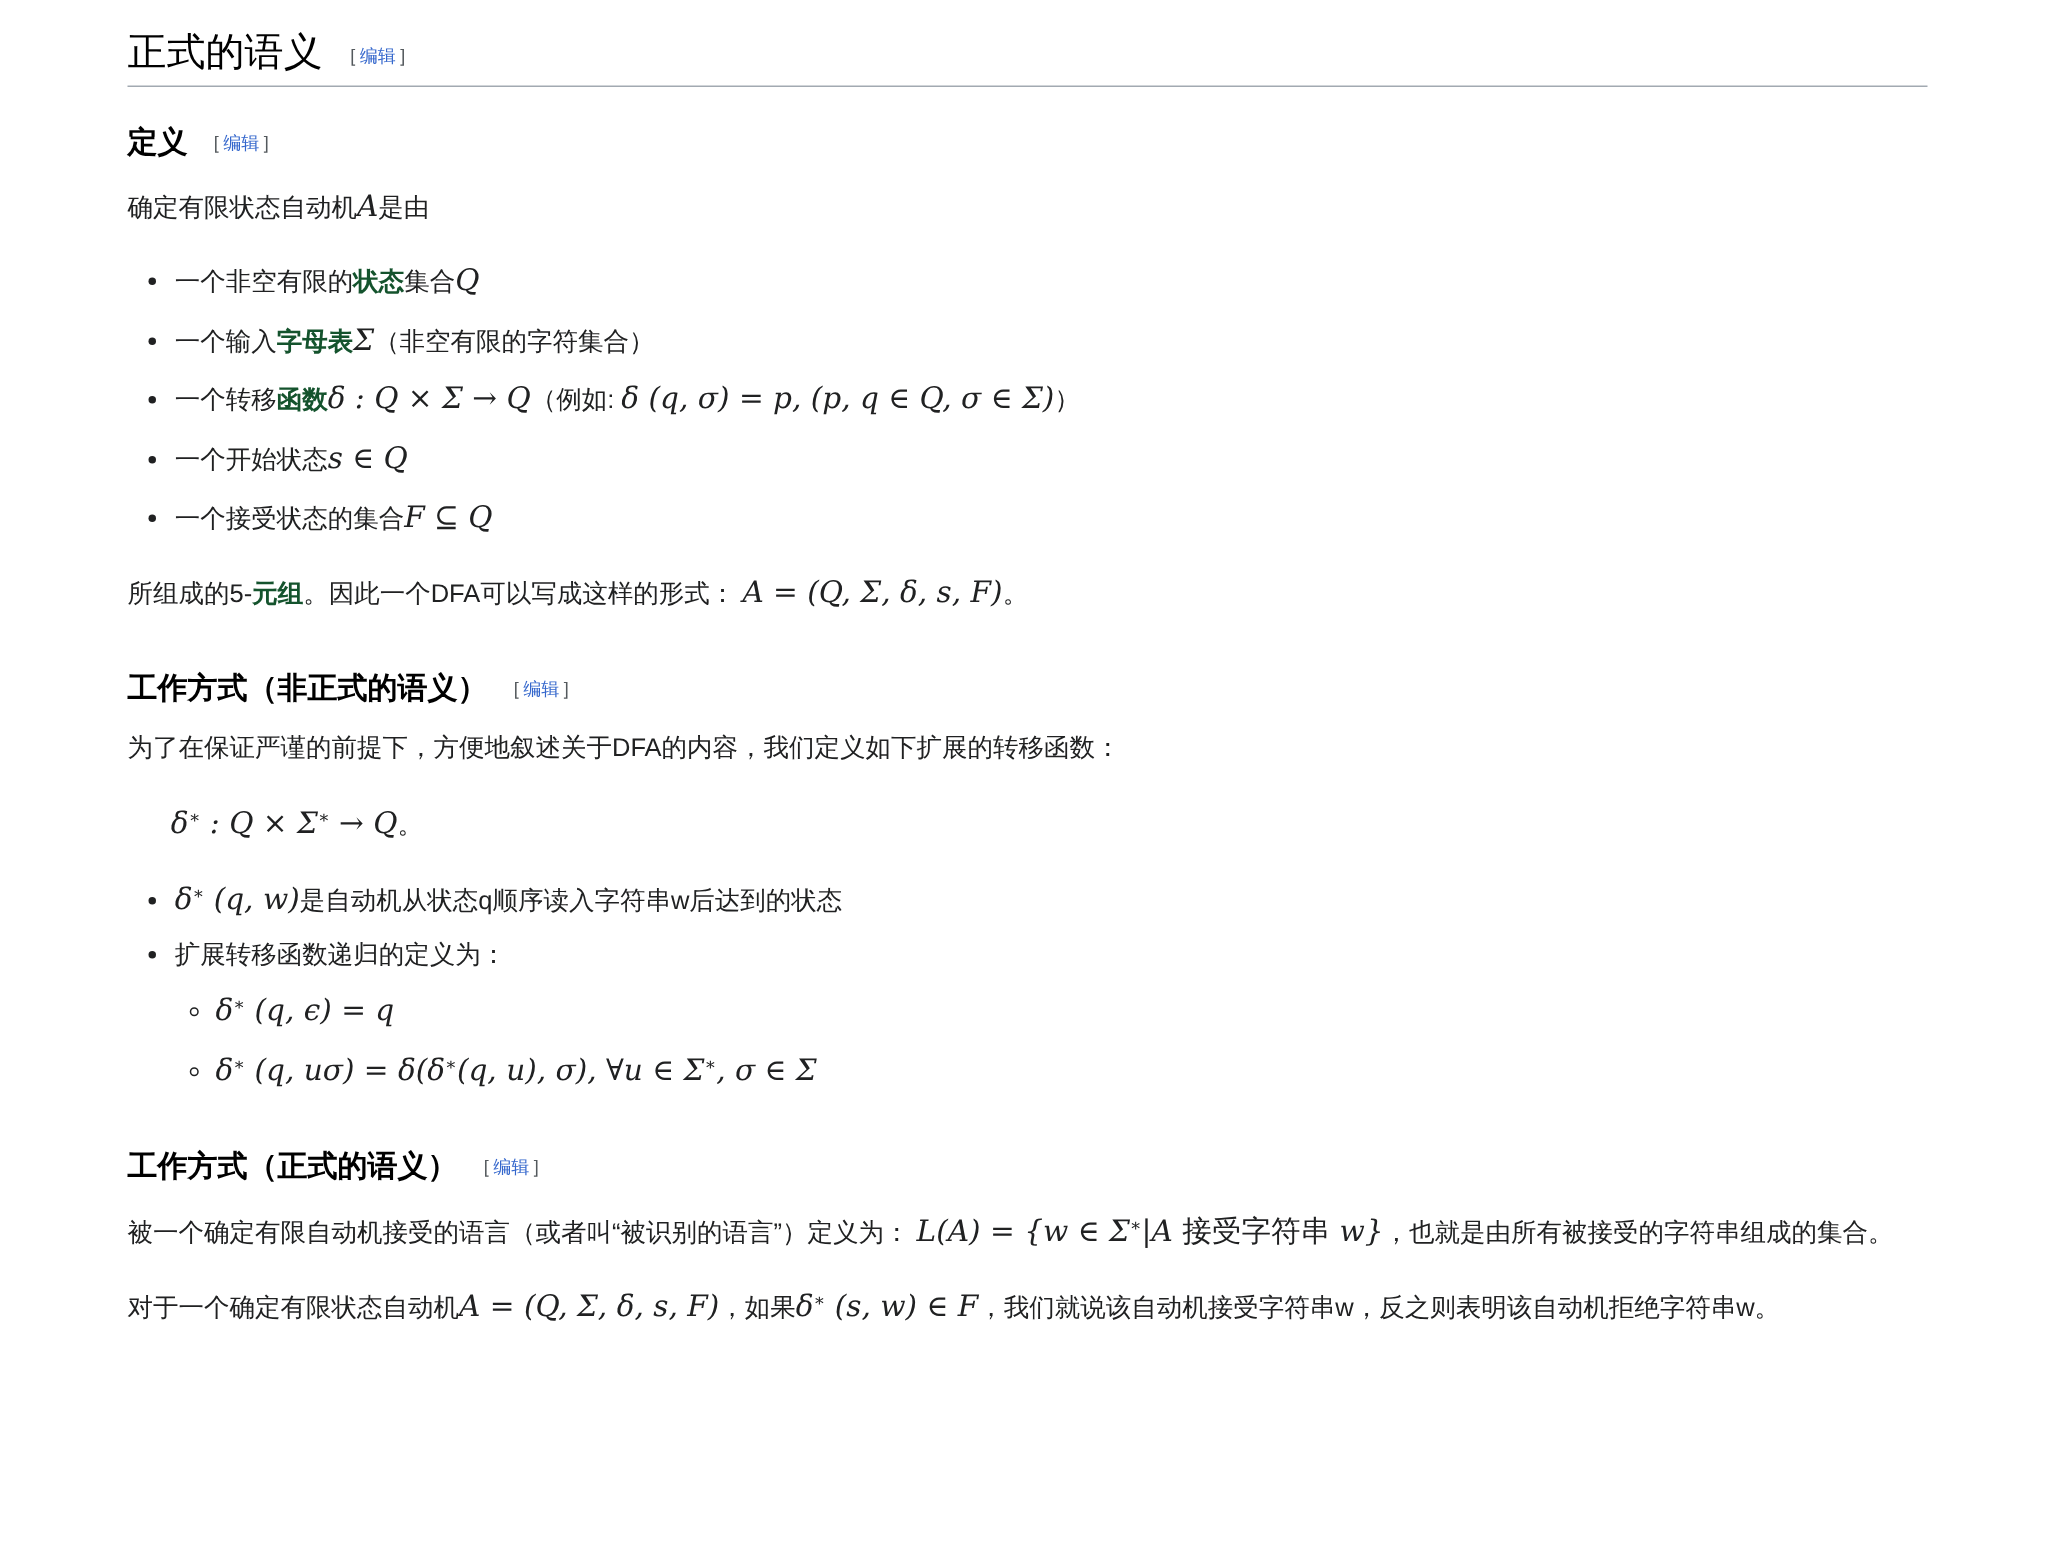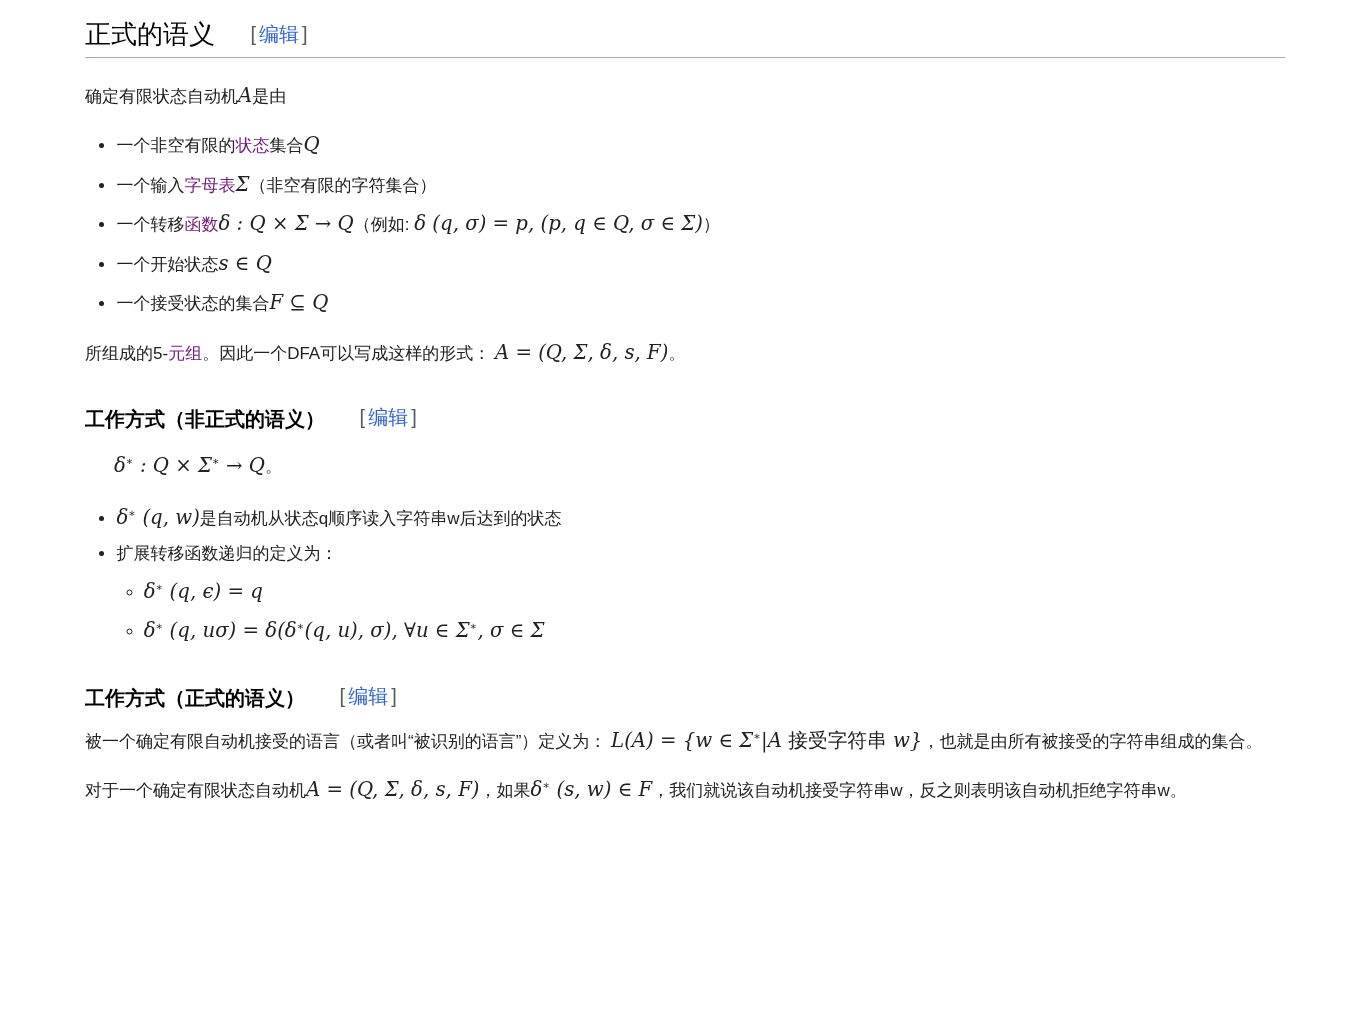--- a/index.html
+++ b/index.html
@@ -31,46 +31,47 @@
     font-weight: 700;
     font-size: 20px;
     color: #000;
     margin: 34px 0 12px 0;
     line-height: 1.3;
   }
   h3.mw-h3.first { margin-top: 24px; }
   
   .mw-edit {
     font-family: "Liberation Sans", "DejaVu Sans", sans-serif;
-    font-size: 20px;
+    font-size: 12px;
     font-weight: 400;
-    margin-left: 29px;
+    margin-left: 12px;
     white-space: nowrap;
     vertical-align: 2px;
   }
   .brk { color: #54595d; }
   .elink {
     color: #3366cc;
     text-decoration: none;
     cursor: pointer;
     margin: 0 3px;
   }
   
   p.mw-p { margin: 0 0 14px 0; }
   ul.mw-ul {
     margin: 10px 0 14px 0;
     padding-left: 1.85em;
     list-style: disc;
   }
   ul.mw-ul li { margin-bottom: 4px; }
   ul.mw-ul ul { margin: 4px 0 14px 0; padding-left: 1.6em; }
   a.wlink {
-    color: #701a75;
+    color: #14532d;
     text-decoration: none;
     cursor: pointer;
+    font-weight: bold;
   }
   
   .math {
     font-family: "DejaVu Serif", "Liberation Serif", serif;
     font-style: italic;
     font-size: 1.16em;
     white-space: nowrap;
   }
   .math.up { font-style: normal; }
   .sup {
@@ -85,40 +86,45 @@
 </head>
 <body>
 
 <div class="page">
 
   <h2 class="mw-h2">
     <span>正式的语义</span>
     <span class="mw-edit"><span class="brk">[</span><a class="elink">编辑</a><span class="brk">]</span></span>
   </h2>
 
+  <h3 class="mw-h3 first">
+    <span>定义</span>
+    <span class="mw-edit"><span class="brk">[</span><a class="elink">编辑</a><span class="brk">]</span></span>
+  </h3>
 
   <p class="mw-p">确定有限状态自动机<span class="math">A</span>是由</p>
 
   <ul class="mw-ul">
     <li>一个非空有限的<a class="wlink" href="#">状态</a>集合<span class="math">Q</span></li>
     <li>一个输入<a class="wlink" href="#">字母表</a><span class="math">Σ</span>（非空有限的字符集合）</li>
     <li>一个转移<a class="wlink" href="#">函数</a><span class="math">δ : Q × Σ → Q</span>（例如: <span class="math">δ (q, σ) = p, (p, q ∈ Q, σ ∈ Σ)</span>）</li>
     <li>一个开始状态<span class="math">s ∈ Q</span></li>
     <li>一个接受状态的集合<span class="math">F ⊆ Q</span></li>
   </ul>
 
   <p class="mw-p">所组成的5-<a class="wlink" href="#">元组</a>。因此一个DFA可以写成这样的形式： <span class="math">A = (Q, Σ, δ, s, F)</span>。</p>
 
   <h3 class="mw-h3">
     <span>工作方式（非正式的语义）</span>
     <span class="mw-edit"><span class="brk">[</span><a class="elink">编辑</a><span class="brk">]</span></span>
   </h3>
 
 
 
+  <p class="mw-p">为了在保证严谨的前提下，方便地叙述关于DFA的内容，我们定义如下扩展的转移函数：</p>
 
   <div class="formula-indent"><span class="math">δ</span><span class="math sup">∗</span><span class="math"> : Q × Σ</span><span class="math sup">∗</span><span class="math"> → Q</span>。</div>
 
   <ul class="mw-ul">
     <li><span class="math">δ</span><span class="math sup">∗</span><span class="math"> (q, w)</span>是自动机从状态q顺序读入字符串w后达到的状态</li>
     <li>
       <span>扩展转移函数递归的定义为：</span>
       <ul>
         <li><span class="math">δ</span><span class="math sup">∗</span><span class="math"> (q, ϵ) = q</span></li>
         <li><span class="math">δ</span><span class="math sup">∗</span><span class="math"> (q, uσ) = δ(δ</span><span class="math sup">∗</span><span class="math">(q, u), σ), ∀u ∈ Σ</span><span class="math sup">∗</span><span class="math">, σ ∈ Σ</span></li>

